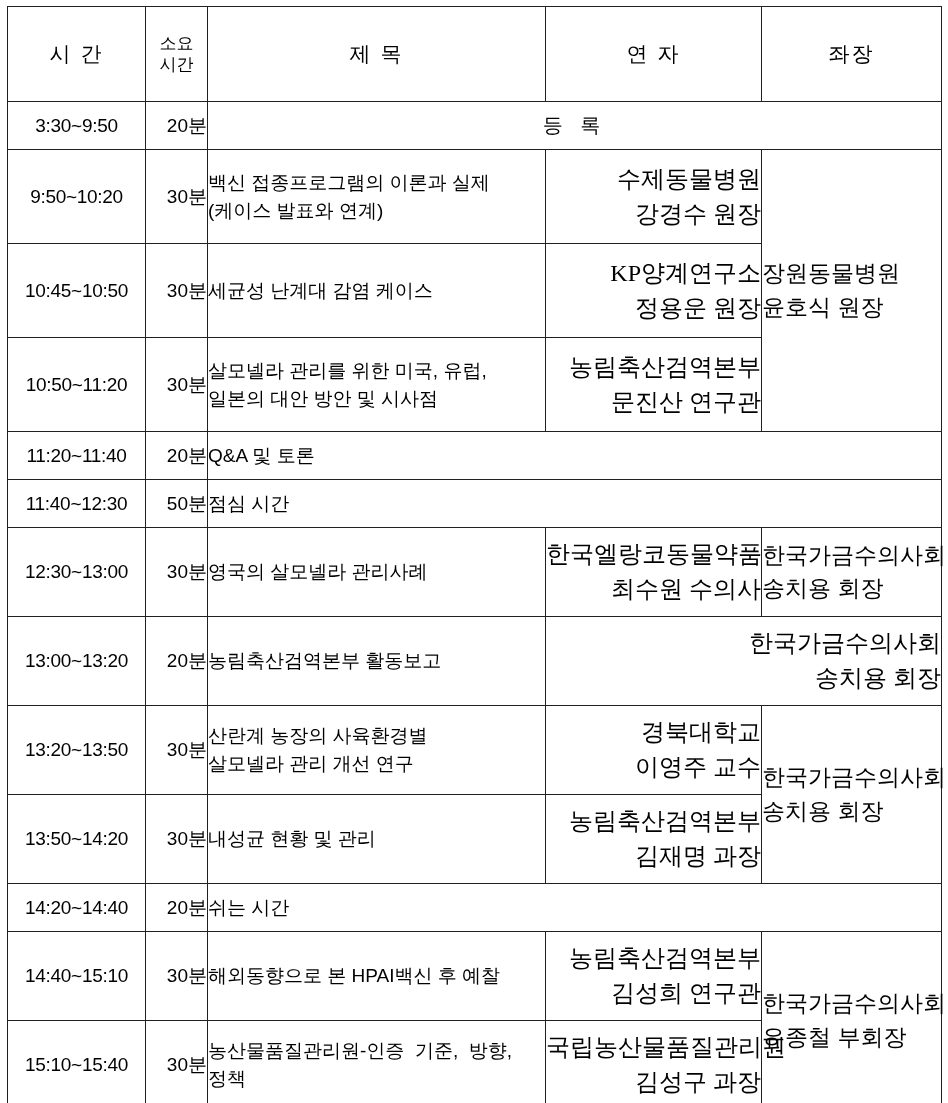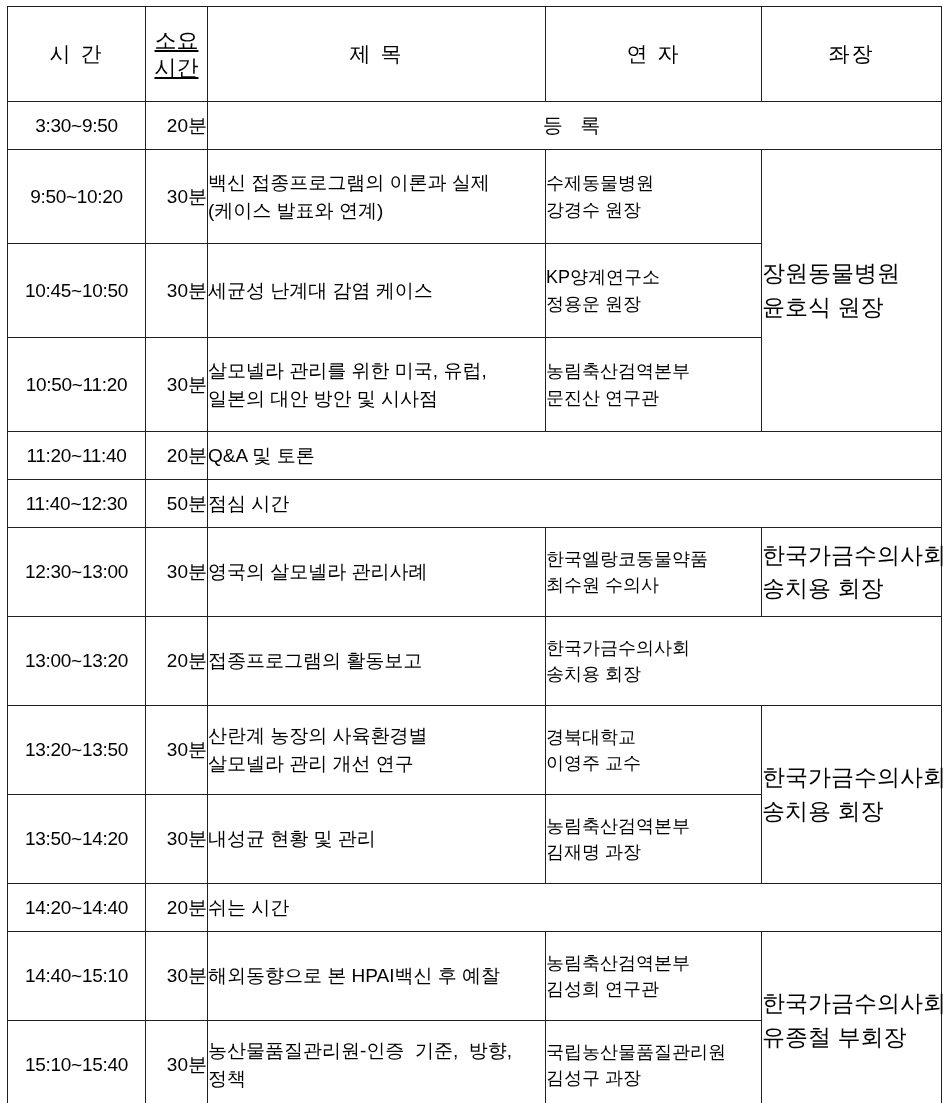--- a/index.html
+++ b/index.html
@@ -39,47 +39,47 @@
 
   
   tr.head td {
     height: 94px;
     text-align: center;
     font-size: 21px;
     letter-spacing: 2px;
     line-height: 1.25;
   }
   tr.head td.small {
-    font-size: 22px;
+    font-size: 17px;
     letter-spacing: 0px;
-    text-decoration: underline;
   }
 
   
   td.time {
     text-align: center;
     font-size: 19px;
     letter-spacing: -0.3px;
   }
   td.dur {
     text-align: right;
     font-size: 19px;
   }
   td.title {
     text-align: left;
     font-size: 19px;
     padding: 6px 0 6px 12px;
     line-height: 1.45;
     margin-left: 9px;
   }
   td.spk {
-    text-align: left;
-    font-size: 18px;
+    text-align: right;
+    font-size: 24px;
     padding: 6px 0 6px 10px;
     line-height: 1.45;
+    font-family: Liberation Serif, serif;
   }
   td.chair {
     text-align: left;
     font-size: 23px;
     padding: 6px 0 6px 10px;
     line-height: 1.45;
   }
   td.center-span {
     text-align: center;
     font-size: 20px;
@@ -194,21 +194,21 @@
         <td class="chair">
           <span class="line">한국가금수의사회</span>
           <span class="line">송치용 회장</span>
         </td>
       </tr>
 
       <tr class="r-mid">
         <td class="time">13:00~13:20</td>
         <td class="dur">20분</td>
         <td class="title">
-          <span class="line">접종프로그램의 활동보고</span>
+          <span class="line">농림축산검역본부 활동보고</span>
         </td>
         <td class="spk" colspan="2">
           <span class="line">한국가금수의사회</span>
           <span class="line">송치용 회장</span>
         </td>
       </tr>
 
       <tr class="r-mid">
         <td class="time">13:20~13:50</td>
         <td class="dur">30분</td>

